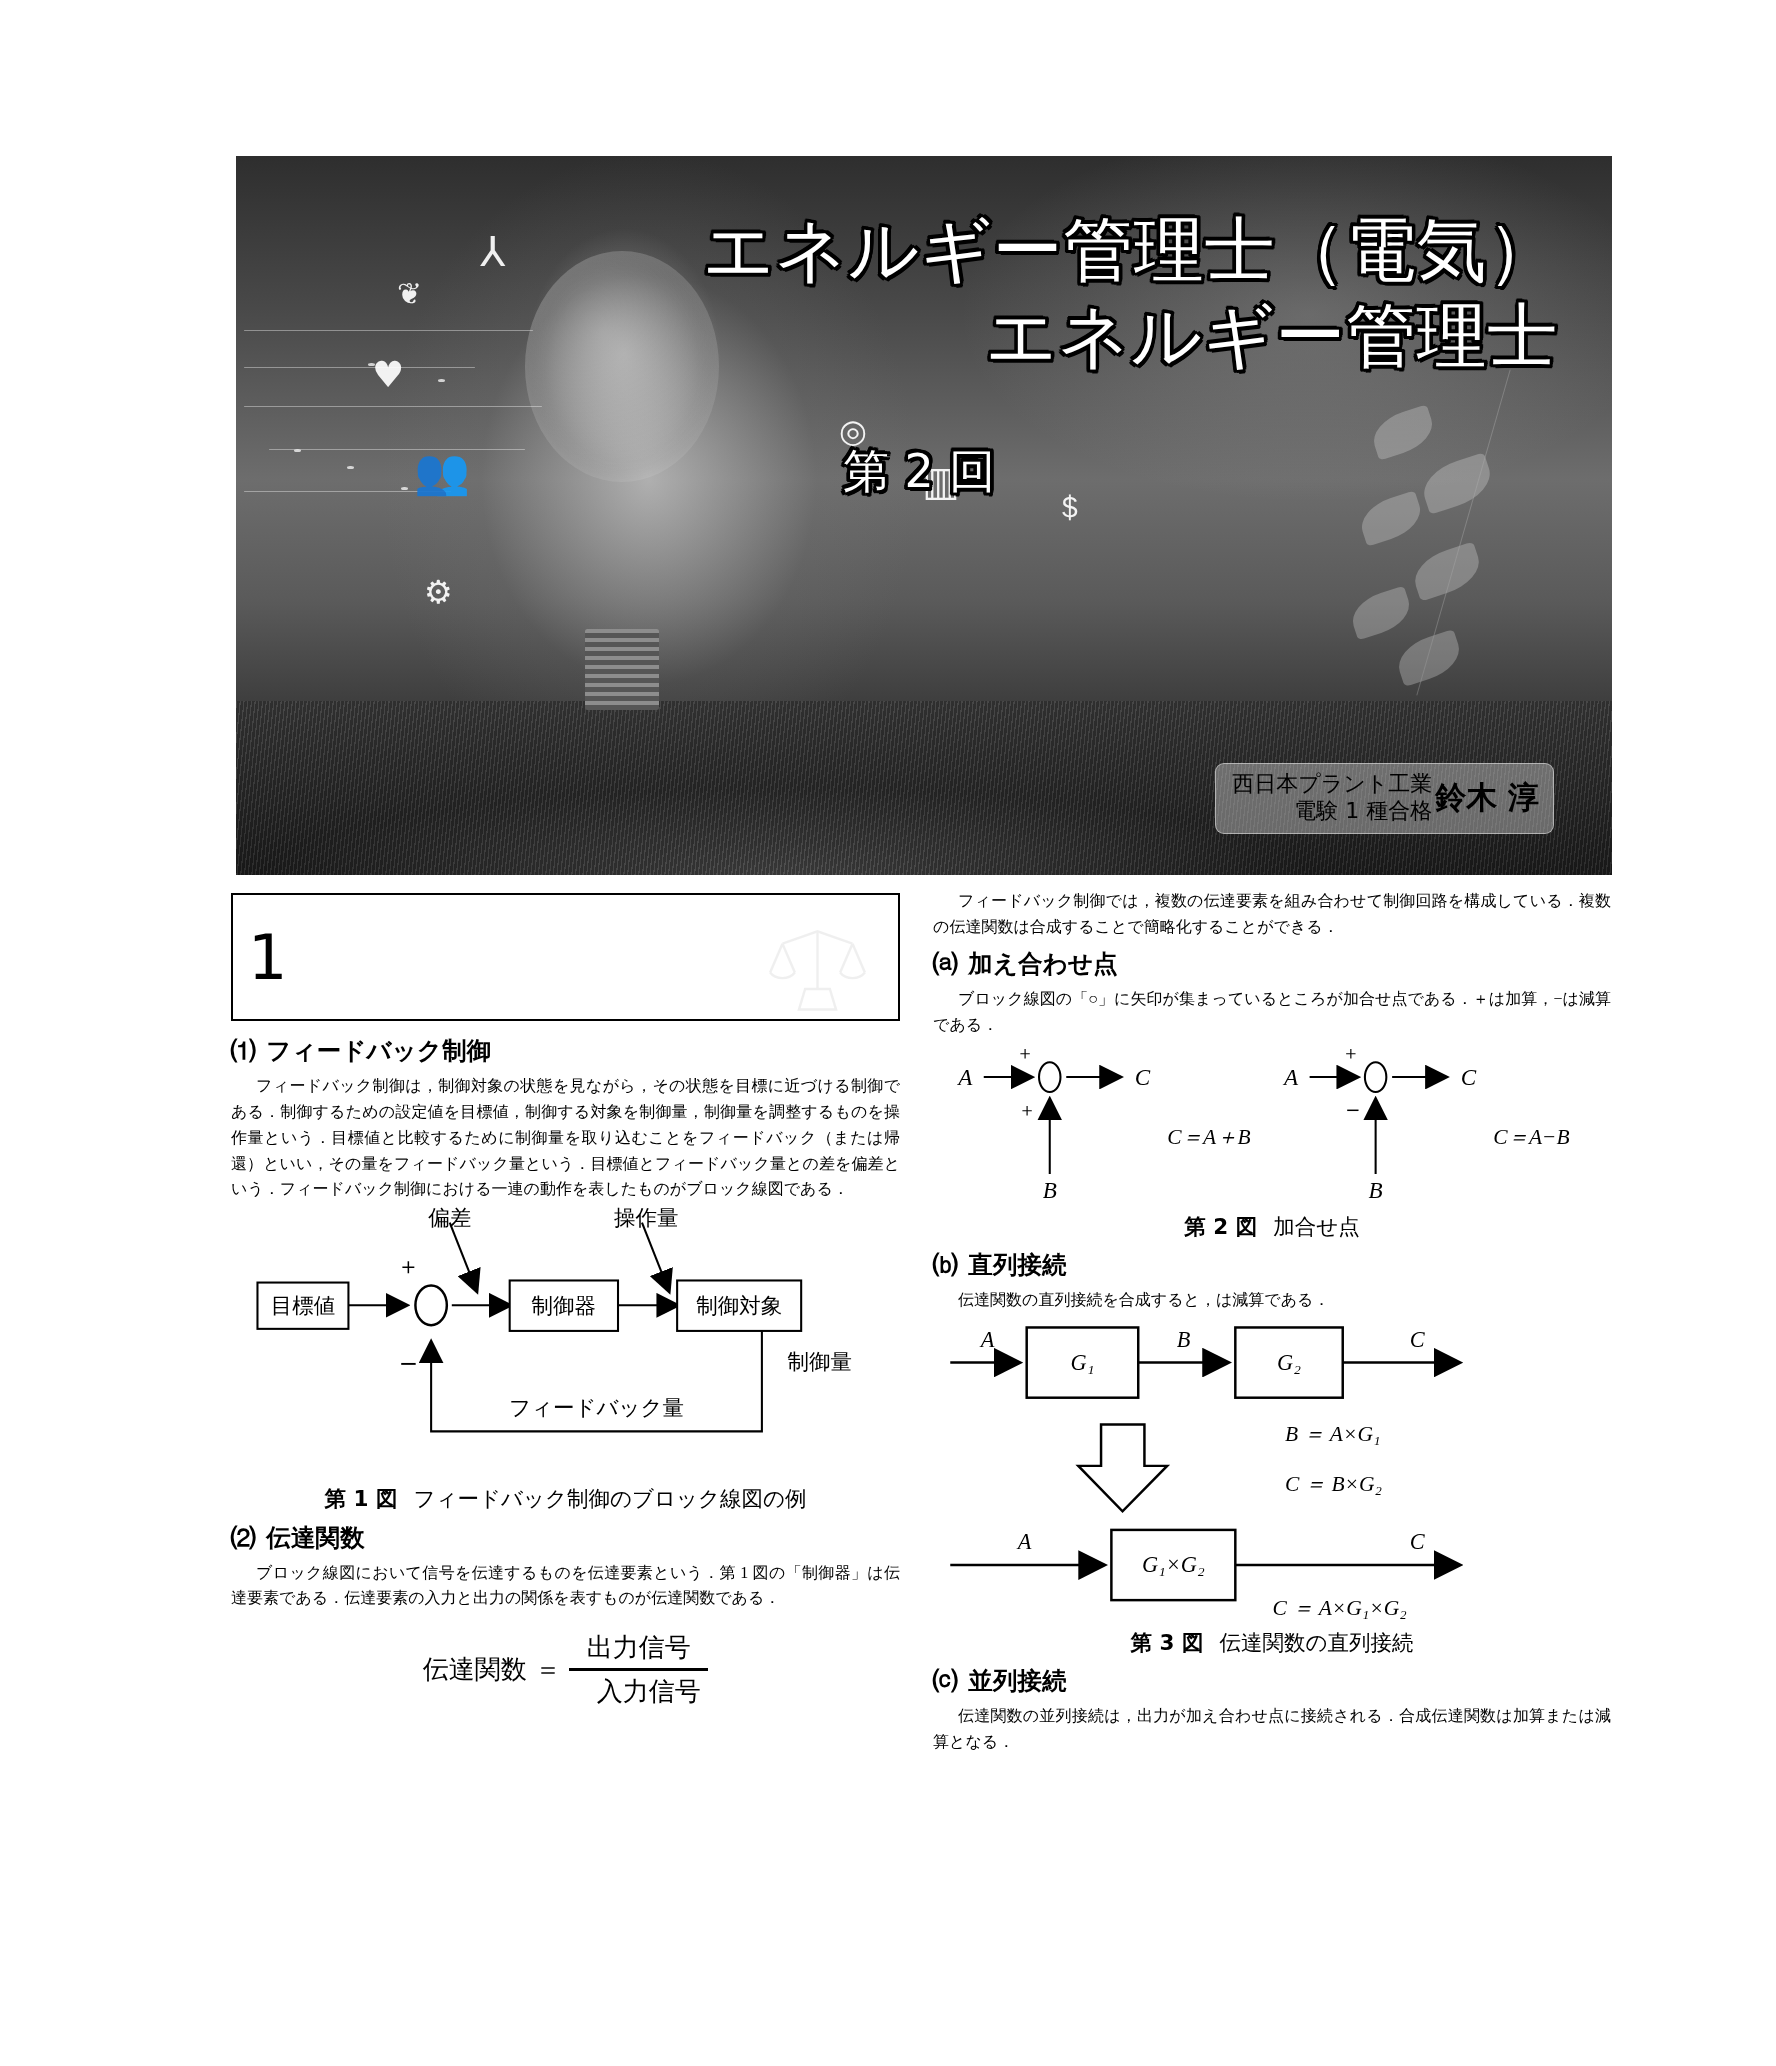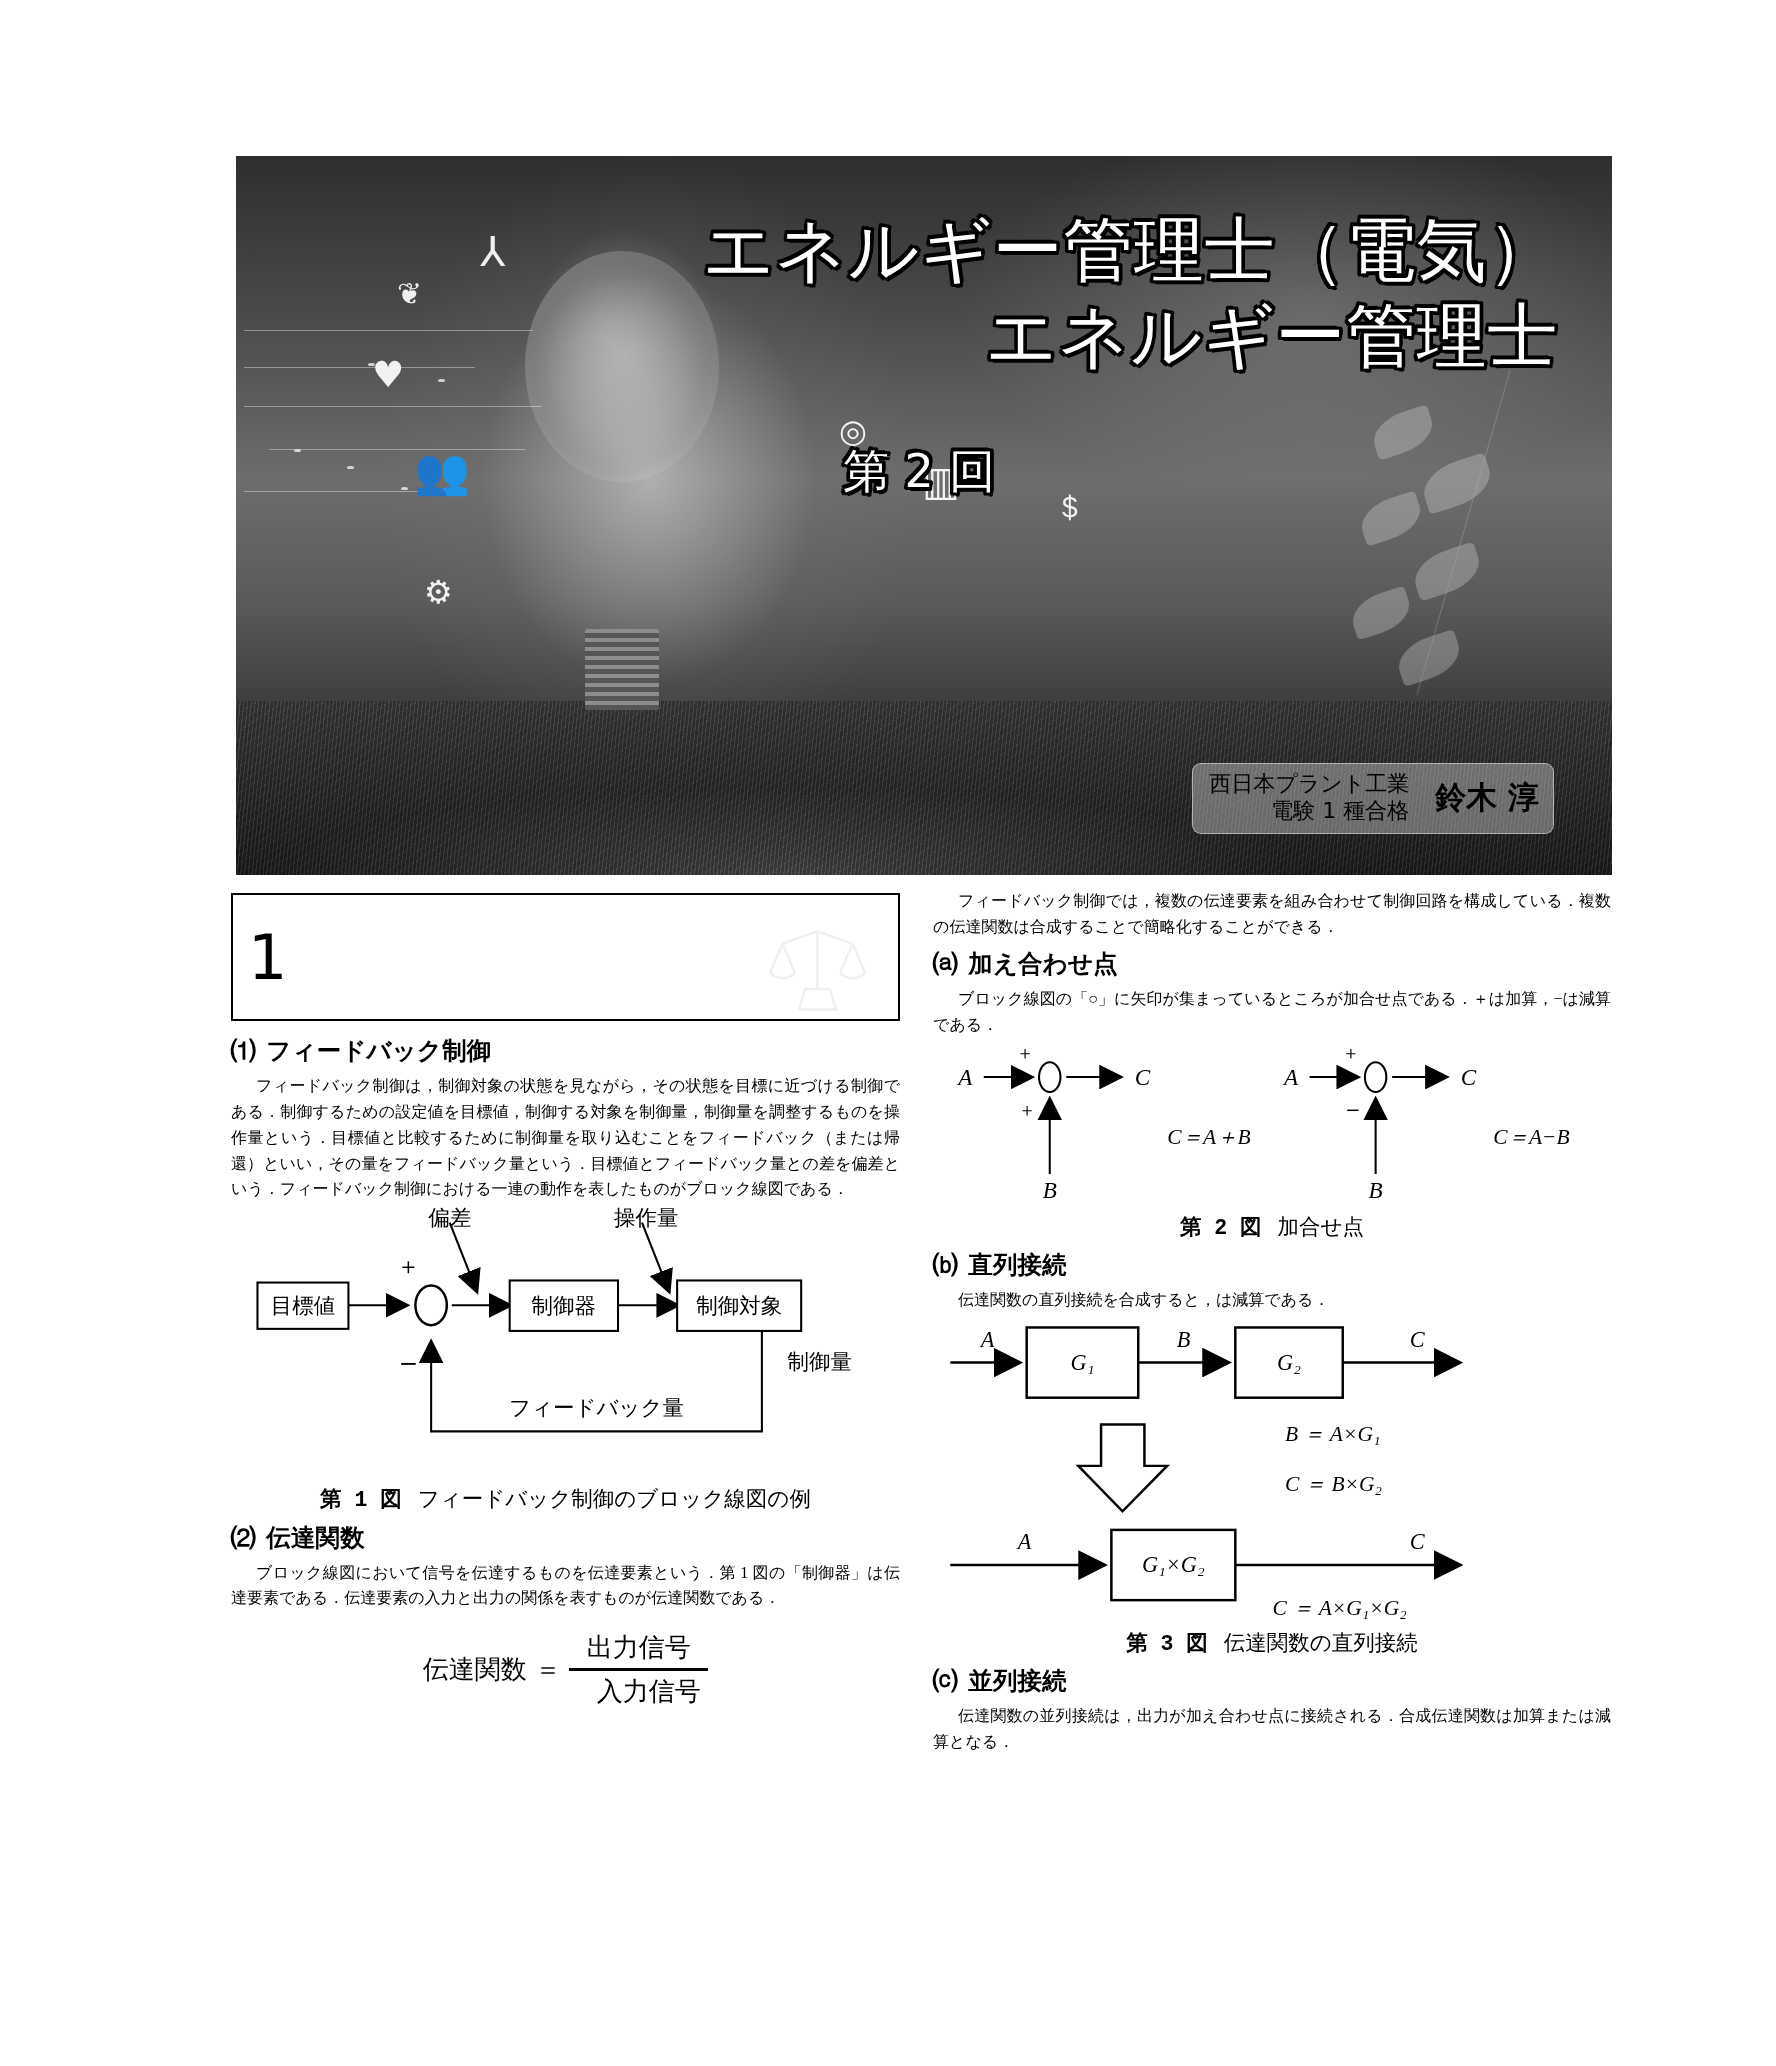--- a/index.html
+++ b/index.html
@@ -70,21 +70,21 @@
   .hd2{right:54px;top:134px;font-size:70px;}
   .hd3{left:607px;top:285px;font-size:46px;}
   .hd4{left:467px;top:343px;font-size:62px;}
 
   .authorbox{
     position:absolute;right:58px;bottom:41px;
     background:rgba(200,200,200,.45);
     border:0.8px solid rgba(235,235,235,.55);
     border-radius:9px;
     padding:7.4px 14px 8.3px 15.7px;
-    display:flex;align-items:center;gap:26px;
+    display:flex;align-items:center;gap:3px;
     backdrop-filter:blur(0.4px);
   }
   .authorbox .aff{
     font-family:"DejaVu Sans","Liberation Sans",sans-serif;
     font-size:22px;line-height:1.22;text-align:right;color:#000;font-weight:500;
   }
   .authorbox .nm{
     font-family:"DejaVu Sans","Liberation Sans",sans-serif;
     font-size:31px;color:#000;font-weight:600;white-space:nowrap;
   }
@@ -117,21 +117,21 @@
   .sub .lbl{margin-right:10.7px;}
   .para{
     font-size:16px;line-height:1.62;text-align:justify;text-justify:inter-character;
     text-indent:25px;margin:0 0 4.1px 0;
     font-family:"Liberation Serif","DejaVu Serif",serif;
   }
   .cap{
     font-family:"DejaVu Sans","Liberation Sans",sans-serif;
     font-size:21.5px;text-align:center;margin:5px 0 8.3px 0;
   }
-  .cap .n{font-weight:bold;margin-right:16px;font-family:Liberation Mono, monospace;}
+  .cap .n{font-weight:bold;margin-right:16px;}
 
   .formula{
     display:flex;align-items:center;justify-content:center;gap:8.3px;
     font-size:26px;margin:19px 0 12.4px 0;
     font-family:"DejaVu Sans","Liberation Sans",sans-serif;
   }
   .frac{display:inline-flex;flex-direction:column;align-items:center;}
   .frac .top{padding:0 7.4px 2.5px;}
   .frac .bar{height:2.9px;background:#000;width:100%;}
   .frac .bot{padding:3.3px 7.4px 0;margin-left:20px;}

